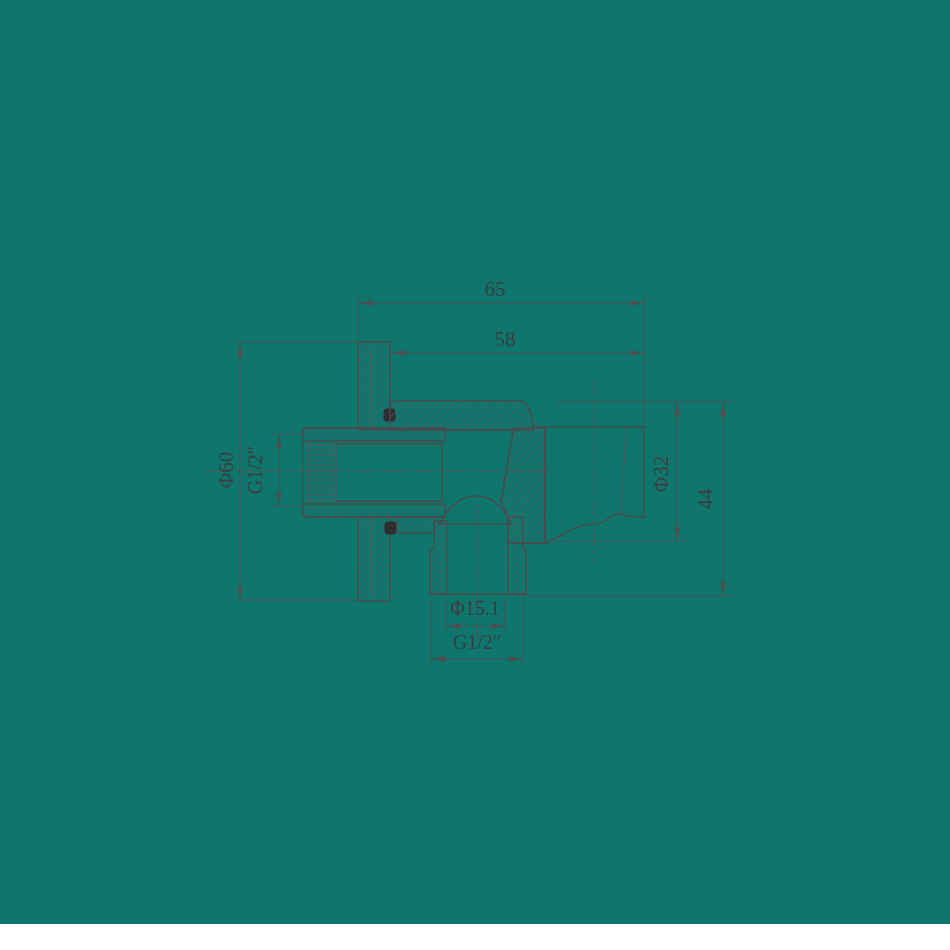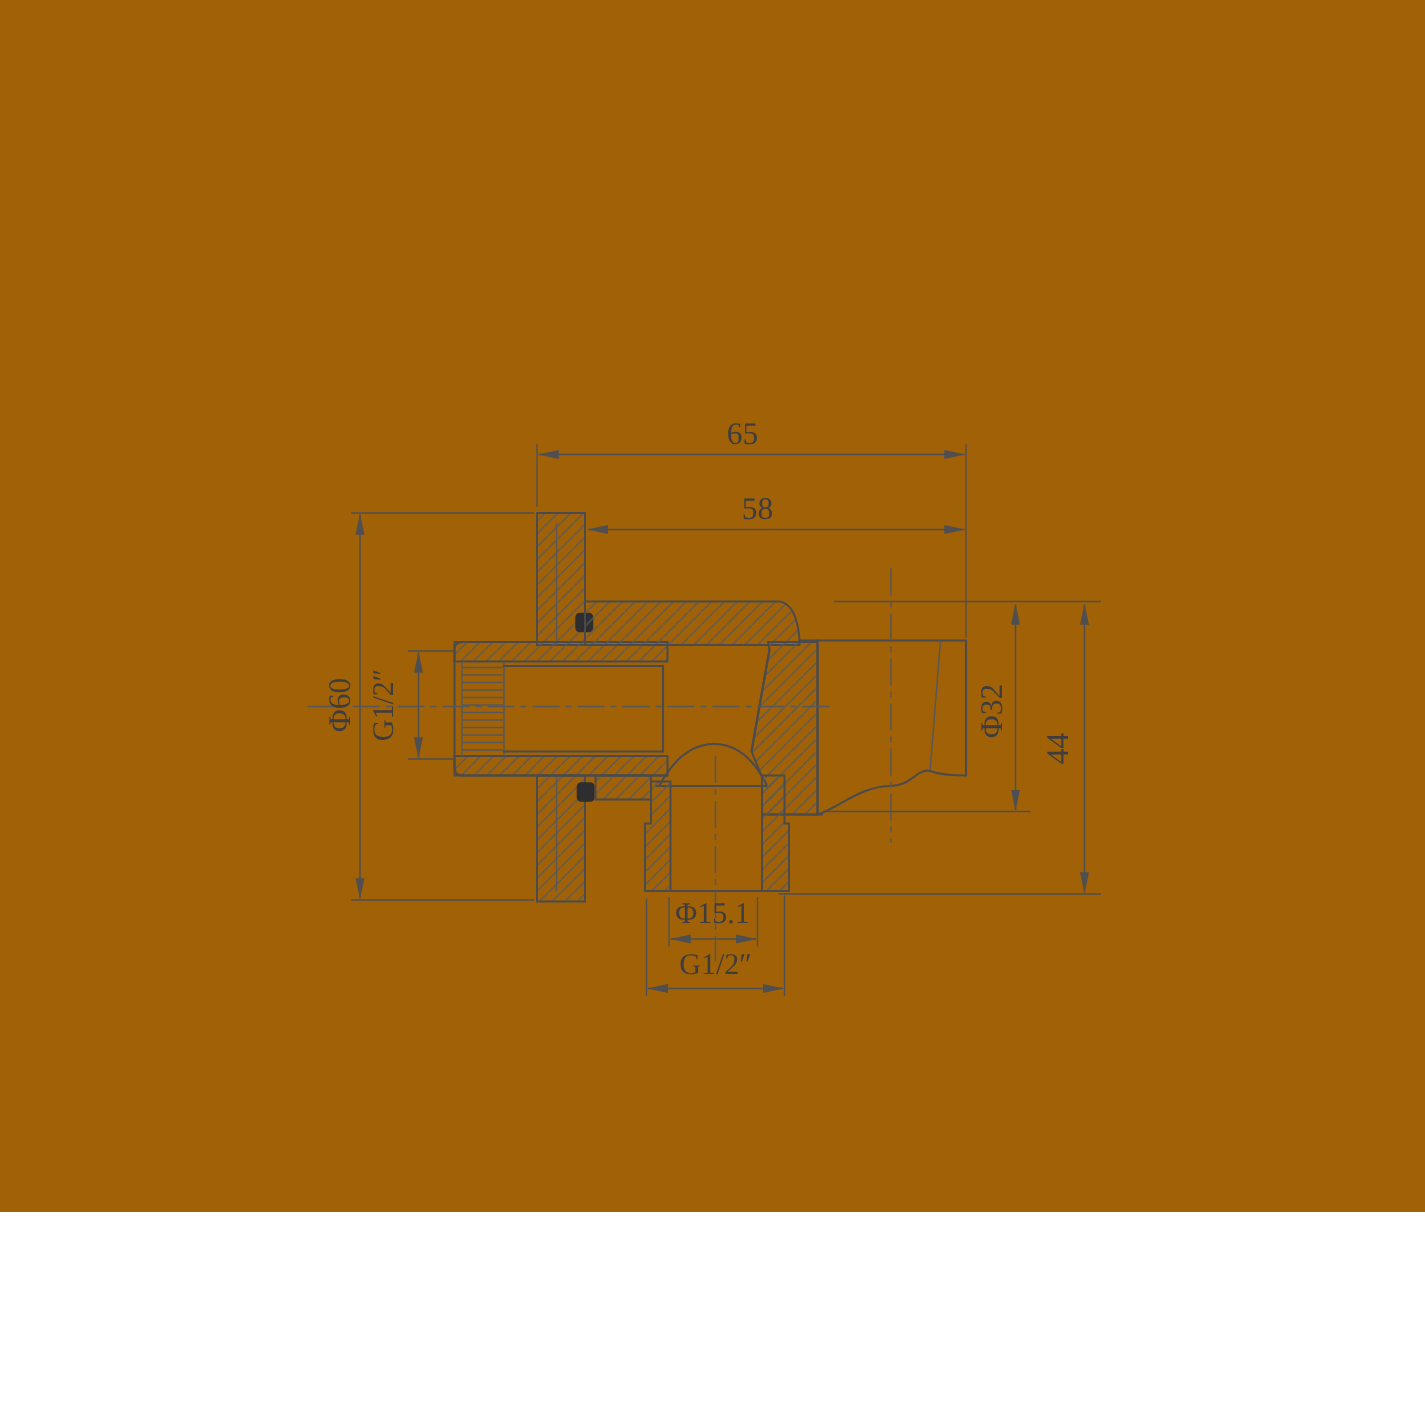--- a/index.html
+++ b/index.html
@@ -1,17 +1,17 @@
 <!DOCTYPE html>
 <html><head>
 <meta charset="utf-8">
 <style>
   html,body{margin:0;padding:0;background:#ffffff;}
   .canvas{
-    position:relative;width:950px;height:808px;background:#a16207;
+    position:relative;width:950px;height:924px;background:#0f766e;
     font-family:"Liberation Serif", serif;
   }
   svg{display:block;}
   .geo{stroke:#4b4b4d;stroke-width:1.4;fill:none;stroke-linecap:round;}
   .geo-thin{stroke:#58585a;stroke-width:1;fill:none;}
   .hatched{fill:url(#hatch);stroke:#4b4b4d;stroke-width:1.3;}
   .dim{stroke:#4f4f51;stroke-width:1;fill:none;}
   .ext{stroke:#4f4f51;stroke-width:0.9;fill:none;}
   .cl{stroke:#57575a;stroke-width:1;fill:none;stroke-dasharray:18 4 4 4;}
   .lbl{fill:#3d3d3f;font-size:21px;font-family:"Liberation Serif", serif;}

